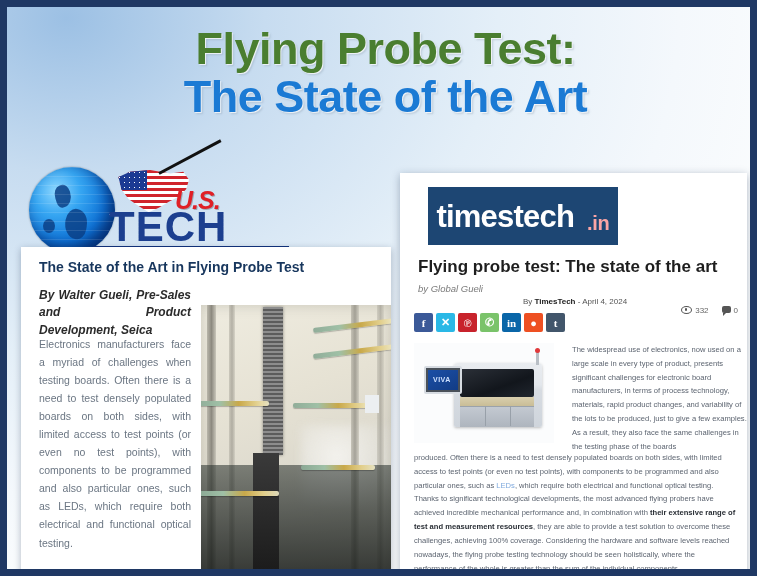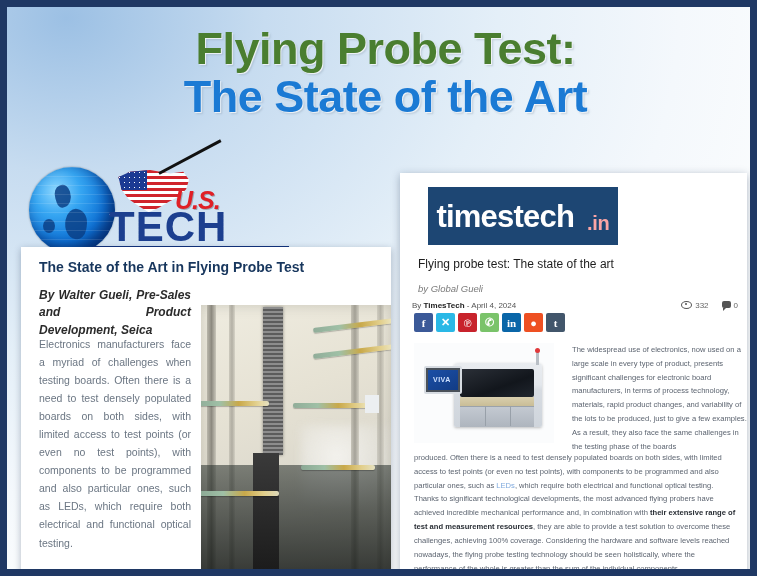--- a/index.html
+++ b/index.html
@@ -155,29 +155,29 @@
   }
   #tt-word{
     font-size:31px;font-weight:bold;color:#ffffff;letter-spacing:-0.8px;line-height:1;
   }
   #tt-in{
     font-size:20px;font-weight:bold;color:#fca5a5;letter-spacing:-.3px;
     align-self:flex-end;margin-bottom:10px;margin-left:13px;
   }
   #rt-headline{
     position:absolute;left:18px;top:84px;width:320px;
-    font-size:12px;color:#1e1e1e;font-weight:normal;
+    font-size:17px;color:#1e1e1e;font-weight:bold;
   }
   #rt-subauthor{
     position:absolute;left:18px;top:110px;
     font-size:9.5px;font-style:italic;color:#7a7a7a;
   }
   #rt-meta{
     position:absolute;left:12px;top:124px;width:326px;height:16px;
-    display:flex;align-items:center;
+    display:flex;align-items:center;flex-direction:column;
   }
   #rt-byline{font-size:8px;color:#555;}
   #rt-byline b{color:#222;}
   #rt-stats{margin-left:auto;display:flex;gap:13px;align-items:center;font-size:8px;color:#666;}
   .stat{display:flex;align-items:flex-start;gap:3px;}
   .eye{width:9px;height:6px;border:1.2px solid #555;border-radius:50% 50%;position:relative;}
   .eye:after{content:"";position:absolute;left:2.6px;top:1.1px;width:2.6px;height:2.6px;border-radius:50%;background:#555;}
   .bub{width:9px;height:7px;background:#555;border-radius:2px;position:relative;}
   .bub:after{content:"";position:absolute;left:1px;bottom:-3px;border-left:3px solid #555;border-bottom:3px solid transparent;}
 

